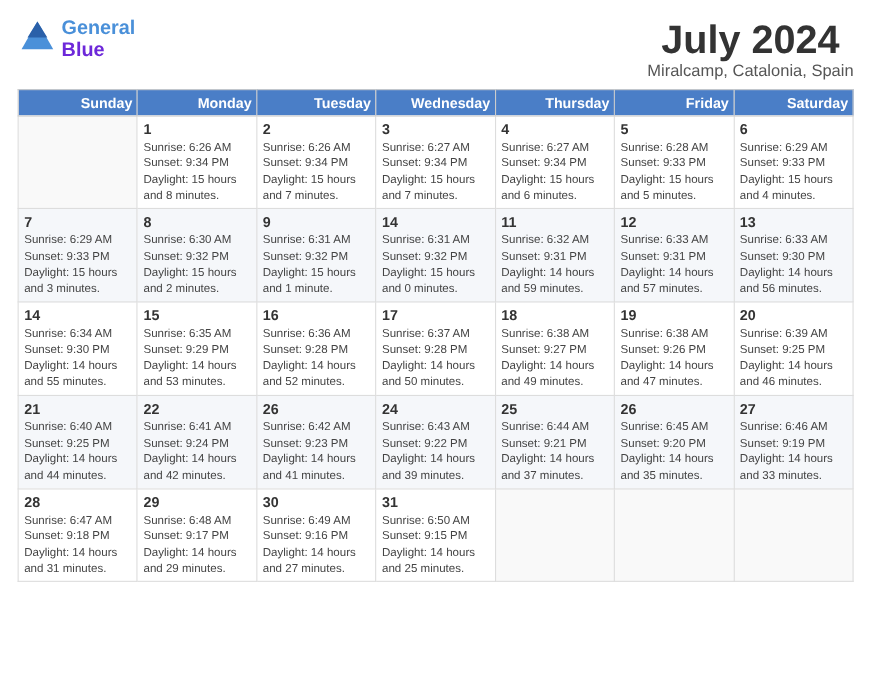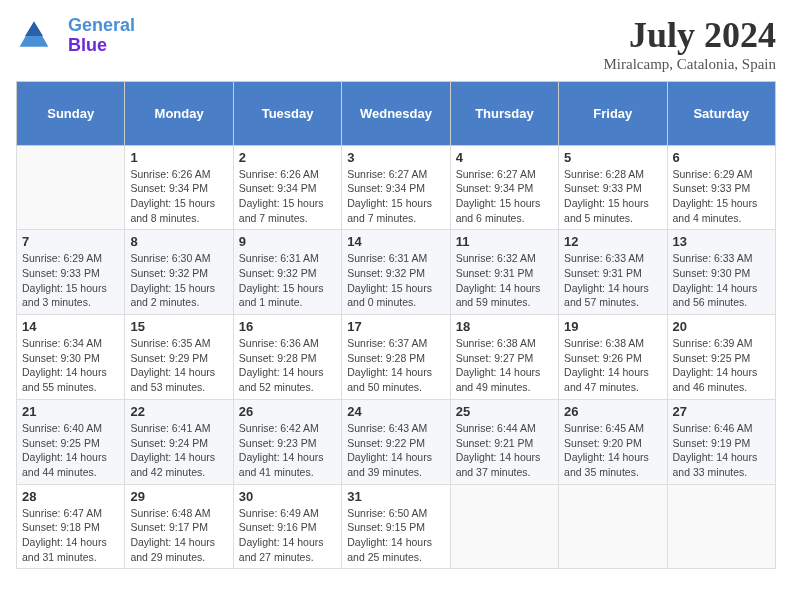--- a/index.html
+++ b/index.html
@@ -11,60 +11,59 @@
       padding: 16px;
     }
     .header {
       display: flex;
       justify-content: space-between;
       align-items: flex-start;
       margin-bottom: 8px;
     }
     .logo {
       display: flex;
-      align-items: center;
-      gap: 16px;
+      align-items: flex-start;
+      gap: 4px;
     }
     .logo-text {
       font-size: 18px;
       font-weight: bold;
       color: #333;
       line-height: 1.1;
     }
     .logo-text span {
       color: #4a90d9;
     }
     .logo-icon {
       width: 36px;
       height: 36px;
     }
     .title-block {
-      text-align: right;
-      font-family: Liberation Serif, serif;
+      text-align: center;
     }
     .month-year {
       font-size: 36px;
       font-weight: bold;
       color: #333;
       line-height: 1.1;
     }
     .location {
       font-size: 15px;
       color: #555;
     }
     .calendar {
       width: 100%;
       border-collapse: collapse;
       font-size: 11px;
     }
     .calendar th {
       background-color: #4a7ec7;
       color: #fff;
-      padding: 24px 4px;
-      text-align: center;
+      padding: 4px 4px;
+      text-align: right;
       font-size: 13px;
       font-weight: bold;
       border: 1px solid #ccc;
     }
     .calendar td {
       vertical-align: top;
       border: 1px solid #ddd;
       padding: 4px 5px;
       min-height: 80px;
       width: calc(100% / 7);

